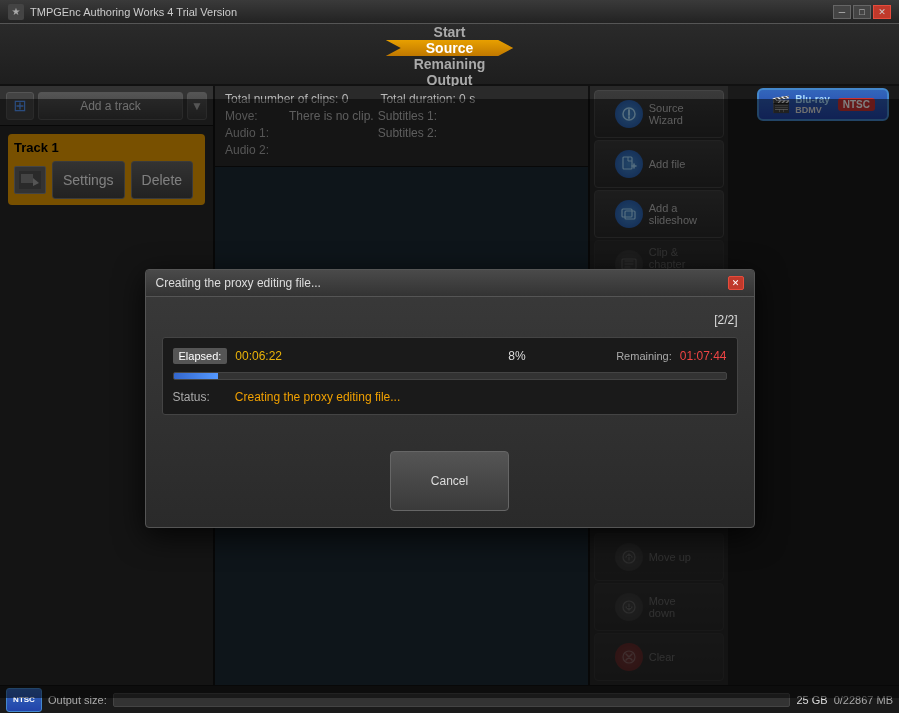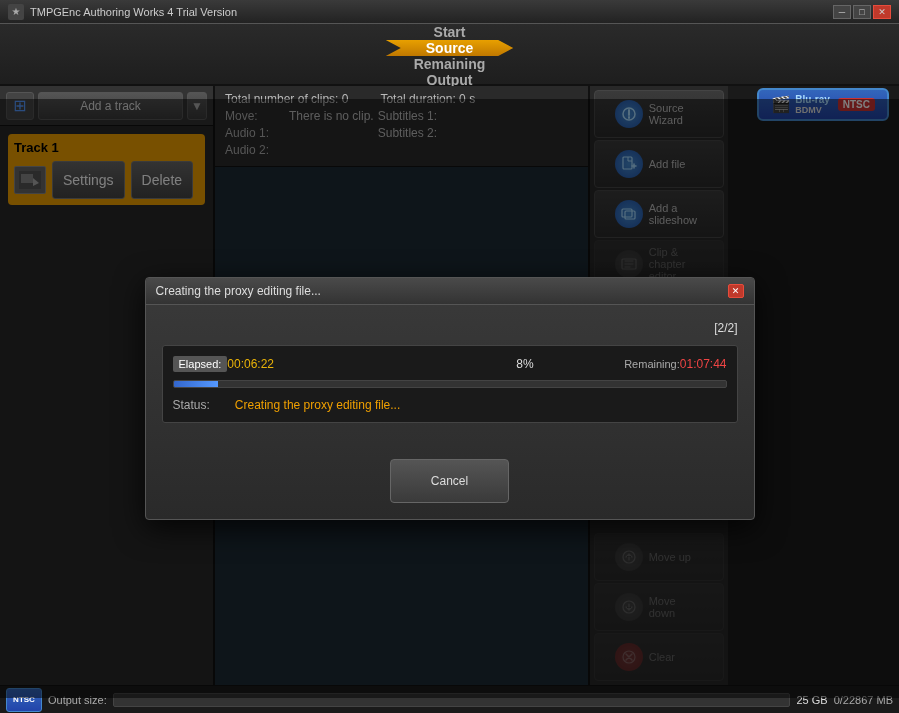--- a/index.html
+++ b/index.html
@@ -424,20 +424,21 @@
     #progress-section {
       background: #1a1a1a;
       border: 1px solid #444;
       border-radius: 3px;
       padding: 10px;
       margin-bottom: 10px;
     }
     #elapsed-row {
       display: flex;
       align-items: center;
+      gap: 8px;
       margin-bottom: 8px;
     }
     #elapsed-label {
       background: #555;
       color: #fff;
       padding: 2px 6px;
       font-size: 11px;
       border-radius: 2px;
     }
     #elapsed-time {
@@ -484,21 +485,21 @@
     #status-value {
       color: #f0a000;
       font-size: 12px;
     }
     #dialog-footer {
       display: flex;
       justify-content: center;
       padding: 10px 16px 16px;
     }
     #cancel-btn {
-      padding: 14px 40px;
+      padding: 22px 40px;
       background: linear-gradient(to bottom, #555, #3a3a3a);
       border: 1px solid #666;
       border-radius: 4px;
       color: #ddd;
       font-size: 12px;
       cursor: pointer;
     }
 
     .main-wrapper {
       position: relative;

